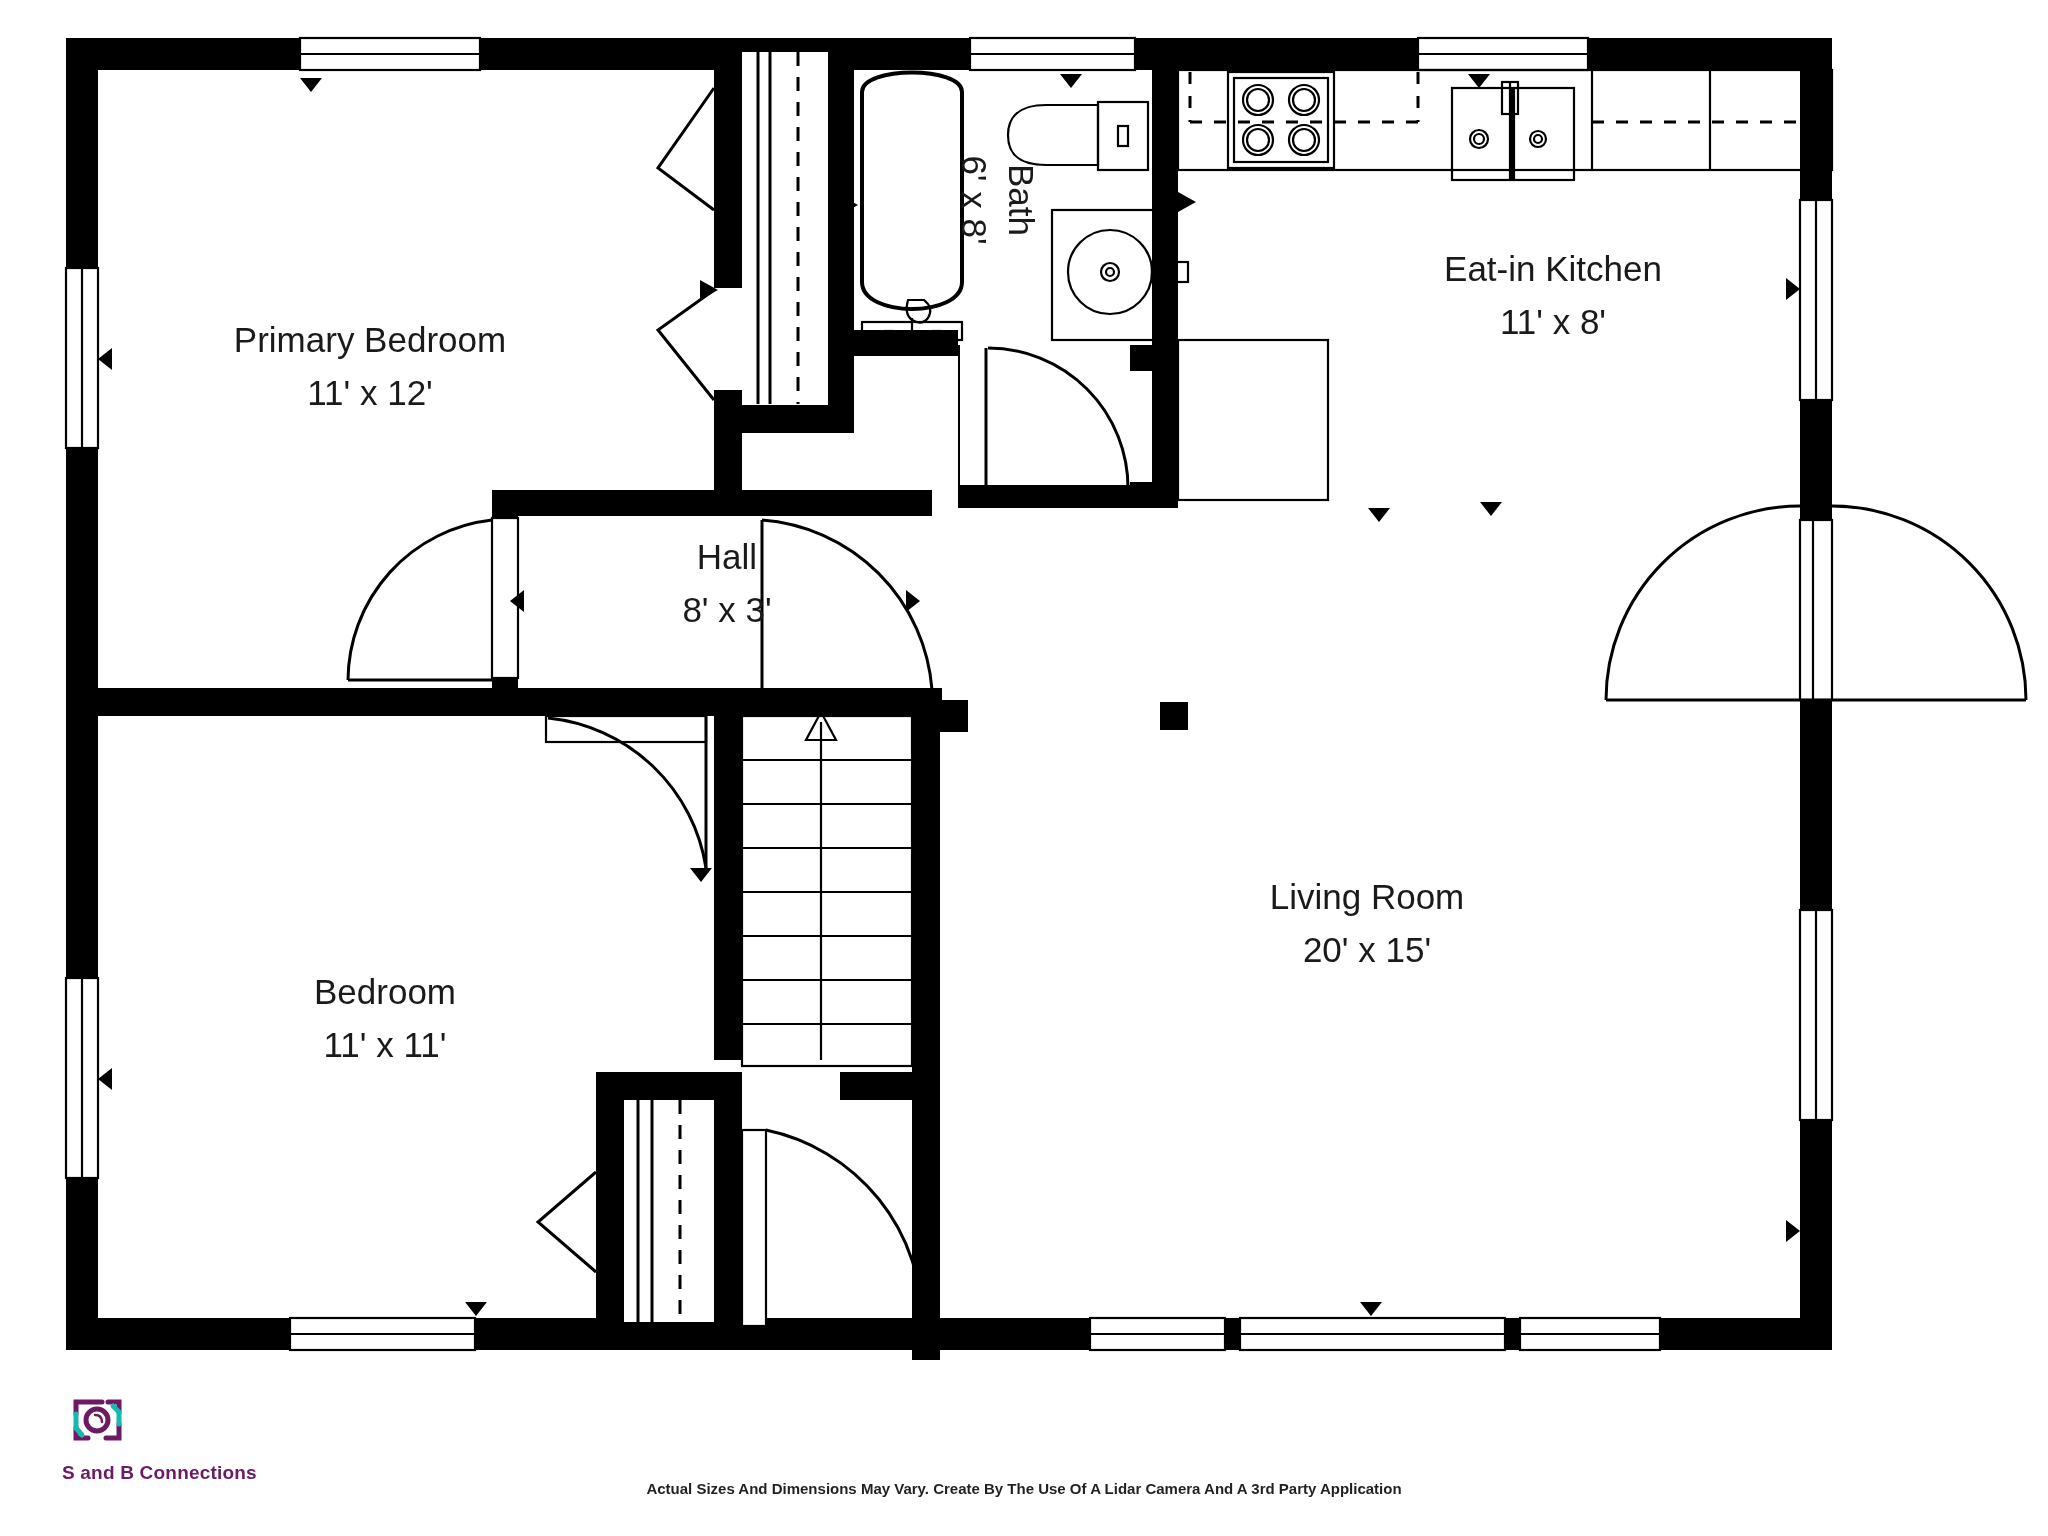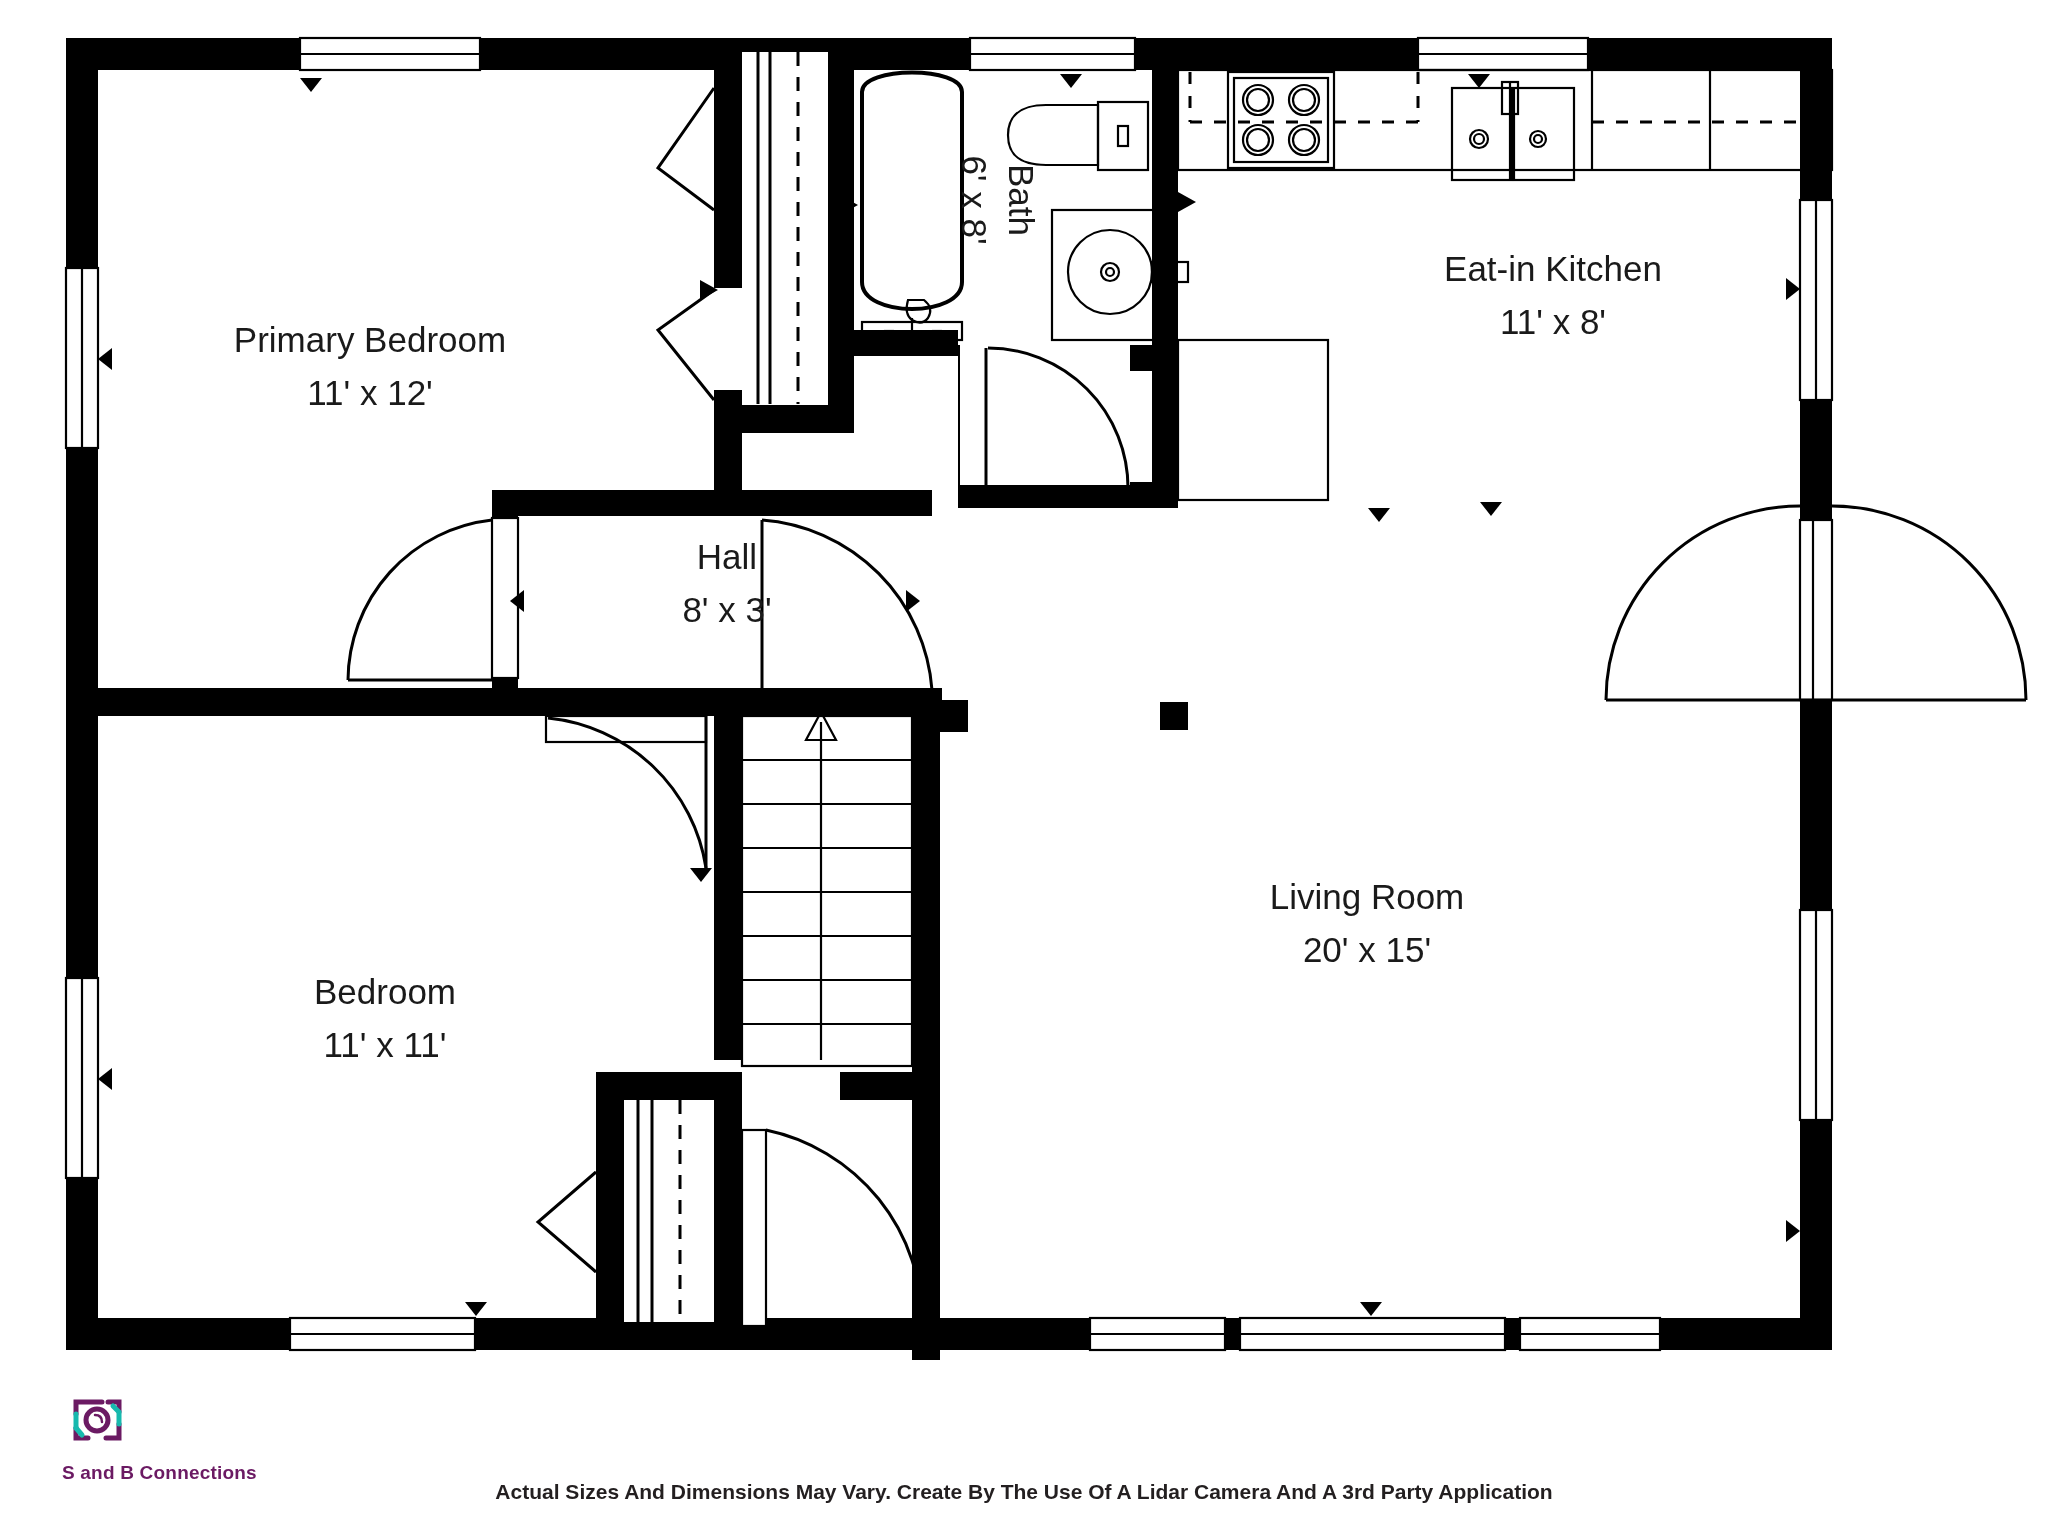--- a/index.html
+++ b/index.html
@@ -61,21 +61,21 @@
     letter-spacing: 0.2px;
     margin-top: 4px;
   }
   .disclaimer {
     position: absolute;
     left: 0;
     top: 1480px;
     width: 2048px;
     text-align: center;
     font-family: "Liberation Sans", sans-serif;
-    font-size: 21px;
+    font-size: 15px;
     font-weight: bold;
     color: #231f20;
   }
 </style>
 </head>
 <body>
 
 <div id="plan-root">
 
   <svg class="floorplan" viewBox="0 0 2048 1536">

